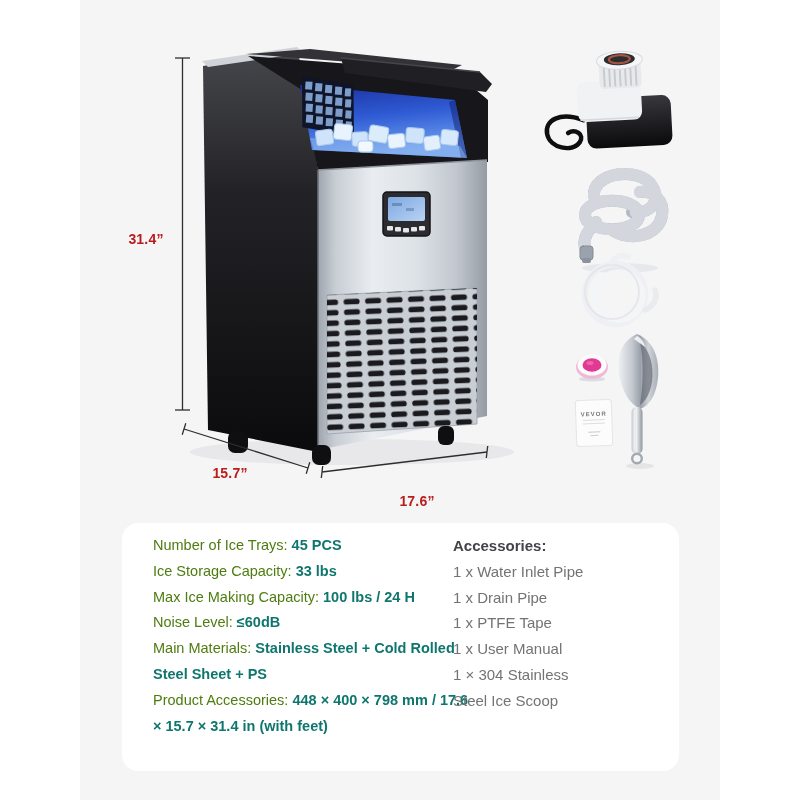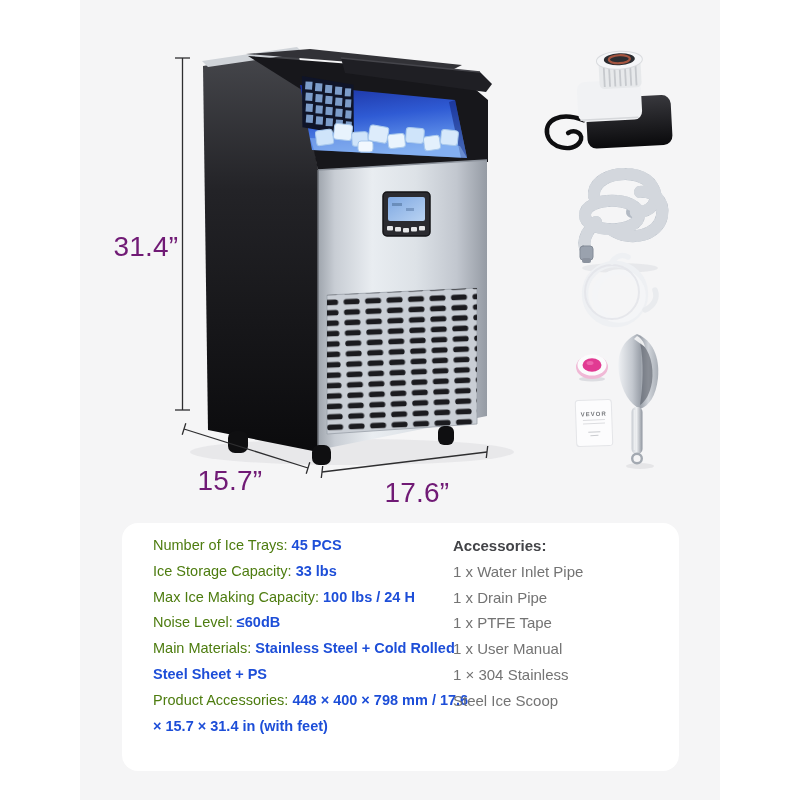--- a/index.html
+++ b/index.html
@@ -8,40 +8,40 @@
     background:#ffffff;
     font-family:"Liberation Sans", sans-serif;
   }
   .gray-card{
     position:absolute;left:80px;top:0;width:640px;height:800px;
     background:#f5f5f6;
   }
   svg.scene{position:absolute;left:0;top:0;width:800px;height:800px;}
   .dim-label{
     position:absolute;width:80px;text-align:center;
-    font-size:28px;font-weight:400;color:#701a75;letter-spacing:.2px;
+    font-size:14px;font-weight:700;color:#b91c1c;letter-spacing:.2px;
   }
   #dim-height{left:106px;top:231px;}
   #dim-depth{left:190px;top:465px;}
-  #dim-width{left:377px;top:477px;}
+  #dim-width{left:377px;top:493px;}
   .spec-panel{
     position:absolute;left:122px;top:523px;width:557px;height:248px;
     background:#ffffff;border-radius:16px;
   }
   .col-left{
     position:absolute;left:31px;top:10px;width:318px;
     font-size:14.5px;line-height:25.8px;
   }
   .col-right{
     position:absolute;left:331px;top:10px;width:152px;
     font-size:15px;line-height:25.8px;
   }
   .spec-panel p{margin:0;}
   .lbl{color:#4d7c0f;}
-  .val{color:#1d4ed8;font-weight:600;}
+  .val{color:#0f766e;font-weight:600;}
   .acc-head{color:#434448;font-weight:700;}
   .acc-item{color:#737373;font-weight:400;}
 </style>
 </head>
 <body>
 
 <div class="gray-card"></div>
 
 <svg class="scene" viewBox="0 0 800 800">
   <defs>

